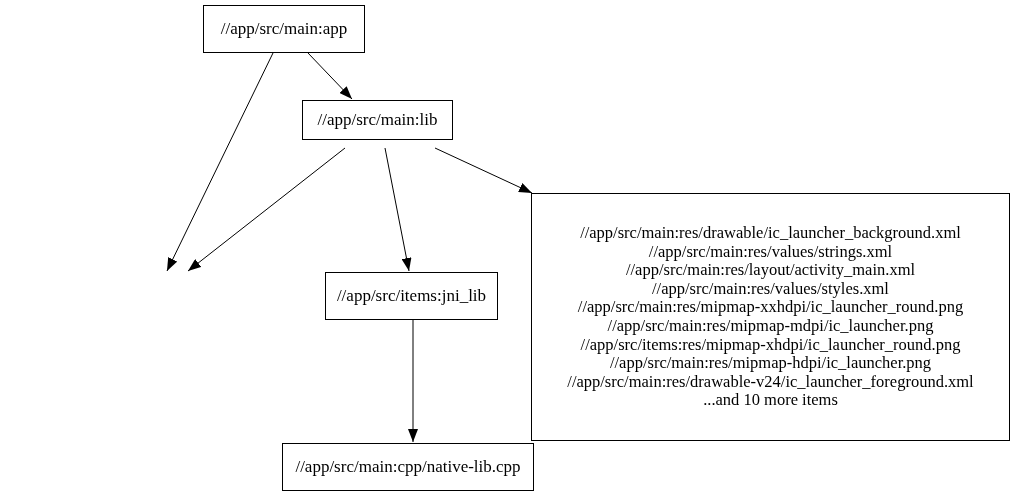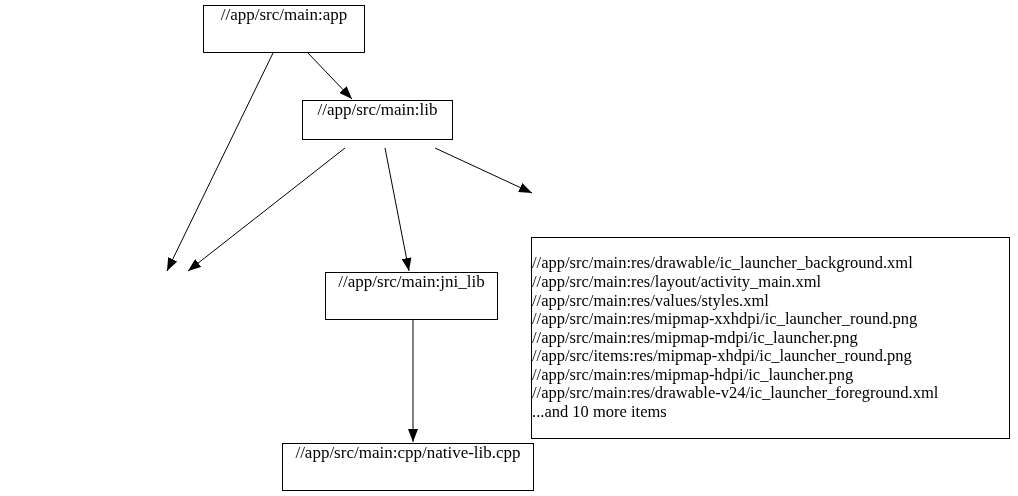--- a/index.html
+++ b/index.html
@@ -27,37 +27,37 @@
   .edges line {
     stroke: #000000;
     stroke-width: 1;
   }
   .node {
     position: absolute;
     box-sizing: border-box;
     border: 1px solid #000000;
     background: #ffffff;
     display: flex;
-    align-items: flex-start;
+    align-items: center;
     justify-content: center;
     text-align: center;
     font-size: 17px;
     line-height: 1.1;
     white-space: nowrap;
   }
   .node.multi {
     flex-direction: column;
     font-size: 16.5px;
     line-height: 18.6px;
   }
   #node-app     { left: 203px; top: 5px;   width: 162px; height: 48px; }
   #node-lib     { left: 302px; top: 100px; width: 151px; height: 40px; }
   #node-manifest{ left: 6px;   top: 272px; width: 294px; height: 48px; }
   #node-jni     { left: 325px; top: 272px; width: 173px; height: 48px; }
-  #node-res     { left: 531px; top: 193px; width: 479px; height: 202px; margin-top: 44px; }
+  #node-res     { left: 531px; top: 193px; width: 479px; height: 248px; }
   #node-cpp     { left: 282px; top: 443px; width: 252px; height: 48px; }
 </style>
 </head>
 <body>
 
 <div class="canvas">
 
   <svg class="edges" width="1018" height="496" viewBox="0 0 1018 496" xmlns="http://www.w3.org/2000/svg">
     <defs>
       <marker id="arrow" markerUnits="userSpaceOnUse" markerWidth="13" markerHeight="10" viewBox="0 0 13 10" refX="13" refY="5" orient="auto">
@@ -75,25 +75,26 @@
   <div class="node" id="node-app">
     <span>//app/src/main:app</span>
   </div>
 
   <div class="node" id="node-lib">
     <span>//app/src/main:lib</span>
   </div>
 
 
   <div class="node" id="node-jni">
-    <span>//app/src/main:jni_lib</span>
+    <span>//app/src/items:jni_lib</span>
   </div>
 
   <div class="node multi" id="node-res">
     <div>//app/src/main:res/drawable/ic_launcher_background.xml</div>
+    <div>//app/src/main:res/values/strings.xml</div>
     <div>//app/src/main:res/layout/activity_main.xml</div>
     <div>//app/src/main:res/values/styles.xml</div>
     <div>//app/src/main:res/mipmap-xxhdpi/ic_launcher_round.png</div>
     <div>//app/src/main:res/mipmap-mdpi/ic_launcher.png</div>
     <div>//app/src/items:res/mipmap-xhdpi/ic_launcher_round.png</div>
     <div>//app/src/main:res/mipmap-hdpi/ic_launcher.png</div>
     <div>//app/src/main:res/drawable-v24/ic_launcher_foreground.xml</div>
     <div>...and 10 more items</div>
   </div>
 

